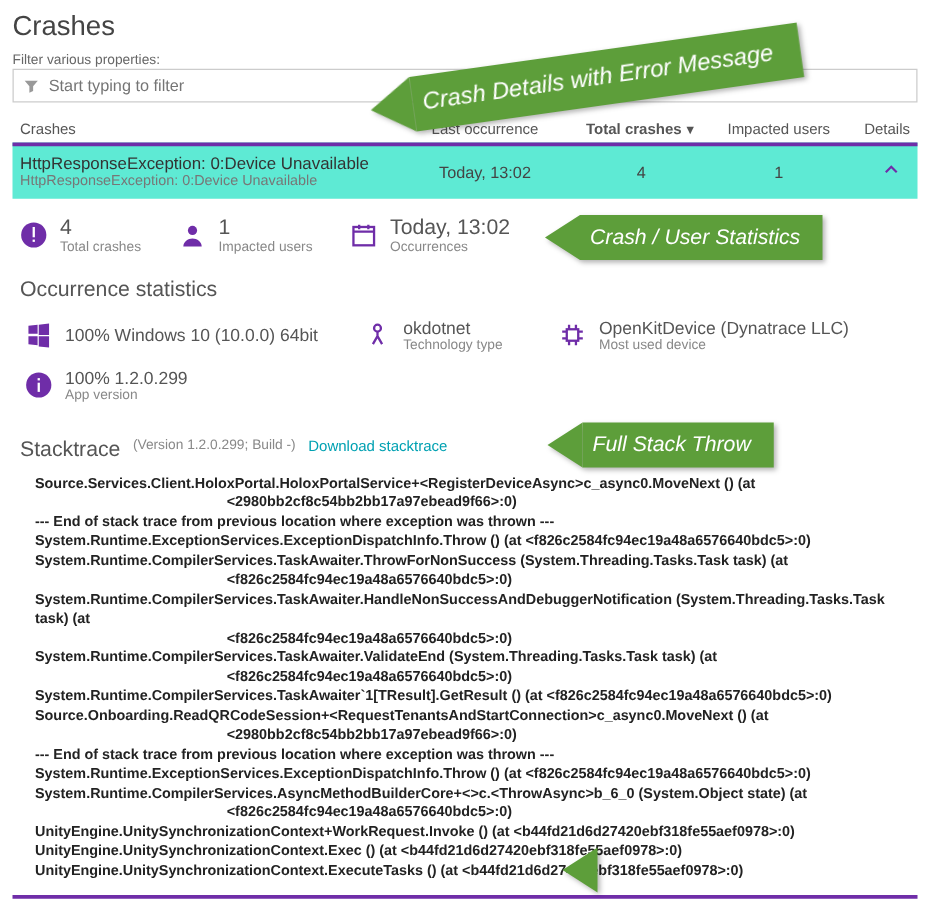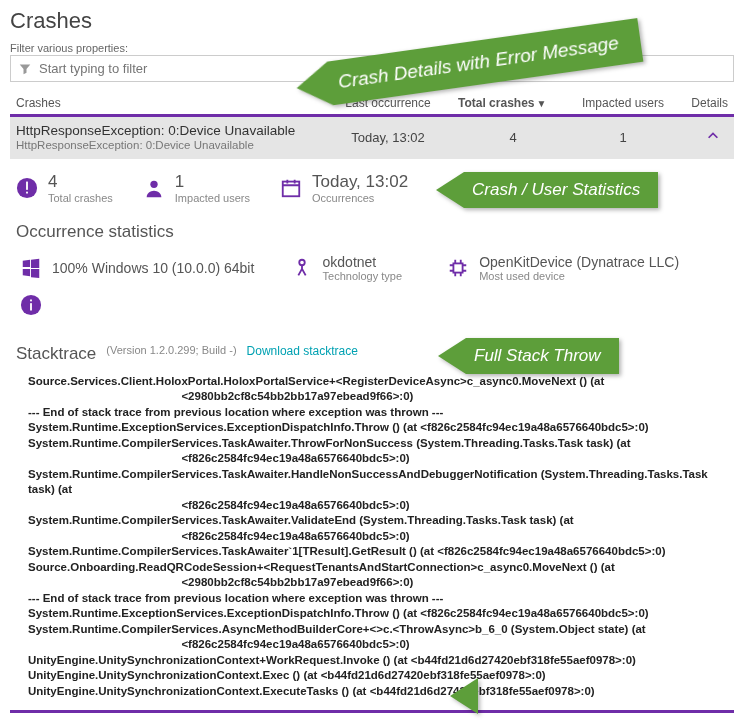--- a/index.html
+++ b/index.html
@@ -42,31 +42,31 @@
   .table-head {
     display: flex;
     align-items: flex-end;
     font-size: 12px;
     color: #555;
     margin-top: 10px;
     padding: 4px 6px;
   }
   .col-crashes { flex: 1; }
   .col-last { width: 140px; text-align: center; }
-  .col-total { width: 110px; font-weight: 700; }
+  .col-total { width: 110px; text-align: center; font-weight: 700; }
   .col-impacted { width: 110px; text-align: center; }
   .col-details { width: 50px; text-align: right; }
   .sort-arrow { font-size: 10px; margin-left: 2px; }
 
   .crash-row {
     display: flex;
     align-items: center;
     padding: 6px 6px 8px 6px;
     border-top: 3px solid #6f2da8;
-    background: #e5e5e5;
+    background: #5eead4;
   }
   .crash-main { flex: 1; }
   .crash-title { color: #333; font-size: 13.5px; font-weight: 400; }
   .crash-sub { color: #777; font-size: 11.5px; margin-top: 1px; }
   .crash-cell { text-align: center; color: #444; }
   .chev { width: 50px; text-align: right; color: #6f2da8; padding-right: 8px;}
 
   .stats-row {
     display: flex;
     gap: 30px;
@@ -266,20 +266,24 @@
         </div>
     </div>
     <div class="occ-item full">
       <span class="icon-box">
         <svg width="22" height="22" viewBox="0 0 24 24">
             <circle cx="12" cy="12" r="11" fill="#6f2da8"></circle>
             <rect x="11" y="10" width="2" height="8" fill="#fff"></rect>
             <rect x="11" y="6" width="2" height="2" fill="#fff"></rect>
           </svg>
       </span>
+      <div class="occ-text">
+          <div class="v">100% 1.2.0.299</div>
+          <div class="l">App version</div>
+        </div>
     </div>
   </div>
 
   <div class="stacktrace-head">
     <span class="st-title">Stacktrace</span>
     <span class="st-meta">(Version 1.2.0.299; Build -)</span>
     <a href="#" class="st-link">Download stacktrace</a>
   </div>
   <div class="stacktrace">Source.Services.Client.HoloxPortal.HoloxPortalService+&lt;RegisterDeviceAsync&gt;c_async0.MoveNext () (at
                                                 &lt;2980bb2cf8c54bb2bb17a97ebead9f66&gt;:0)

